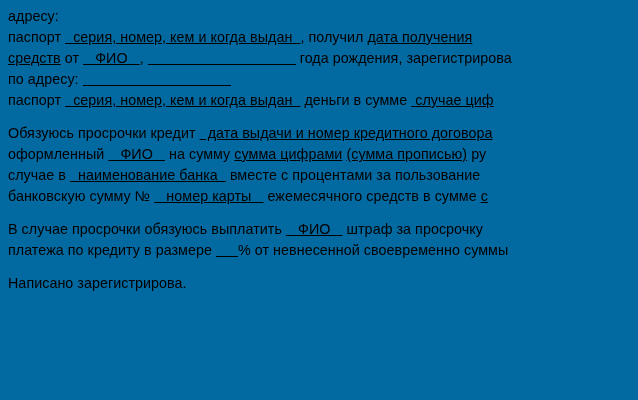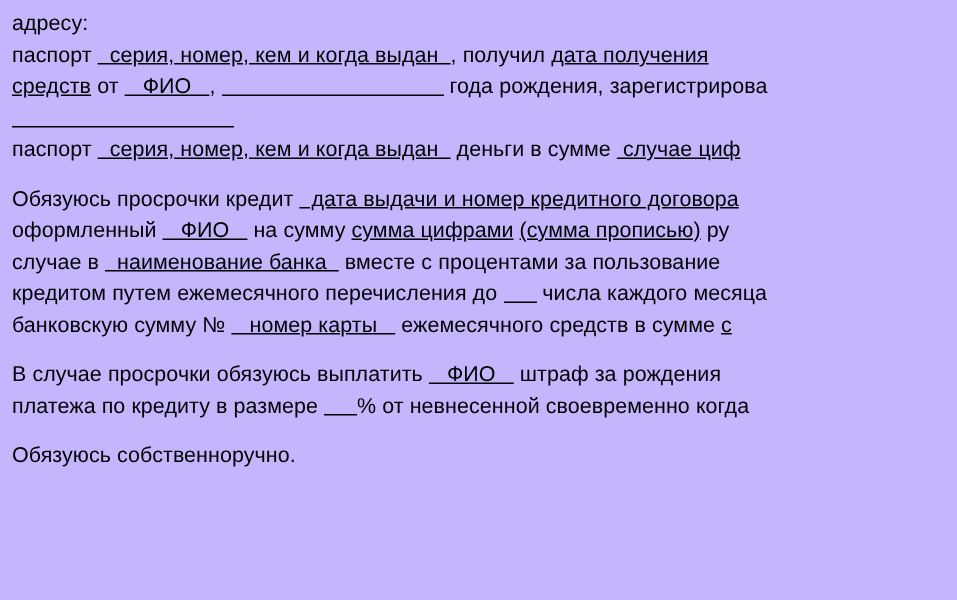--- a/index.html
+++ b/index.html
@@ -13,21 +13,21 @@
     overflow: hidden;
     font-family: "Liberation Sans", sans-serif;
     color: #000000;
   }
   .page {
     position: relative;
     width: 638px;
     height: 400px;
     box-sizing: border-box;
     padding: 6px 0 0 8px;
-    background: #c4b5fd;
+    background: #0369a1;
   }
   .line {
     font-size: 14.3px;
     line-height: 21px;
     white-space: nowrap;
     letter-spacing: 0.05px;
   }
   .para-gap {
     height: 12px;
   }
@@ -50,27 +50,26 @@
   }
 </style>
 </head>
 <body>
 
 <div class="page">
   <div id="doc-body">
       <div class="line"><span class="pad">адресу:</span></div>
       <div class="line"><span class="pad">паспорт </span><span class="blank">  серия, номер, кем и когда выдан  </span><span class="pad">, получил </span><span class="blank">дата получения</span></div>
       <div class="line"><span class="blank">средств</span><span class="pad"> от </span><span class="blank">   ФИО   </span><span class="pad">, </span><span class="rule r-lg"></span><span class="pad"> года рождения, зарегистрирова</span></div>
-      <div class="line"><span class="rule r-lg"></span></div>
+      <div class="line"><span class="pad">по адресу: </span><span class="rule r-lg"></span></div>
       <div class="line"><span class="pad">паспорт </span><span class="blank">  серия, номер, кем и когда выдан  </span><span class="pad"> деньги в сумме </span><span class="blank"> случае циф</span></div>
       <div class="para-gap"></div>
       <div class="line"><span class="pad">Обязуюсь просрочки кредит </span><span class="blank">  дата выдачи и номер кредитного договора</span></div>
       <div class="line"><span class="pad">оформленный </span><span class="blank">   ФИО   </span><span class="pad"> на сумму </span><span class="blank">сумма цифрами</span><span class="pad"> </span><span class="blank">(сумма прописью)</span><span class="pad"> ру</span></div>
       <div class="line"><span class="pad">случае в </span><span class="blank">  наименование банка  </span><span class="pad"> вместе с процентами за пользование</span></div>
-      <div class="line"><span class="pad">кредитом путем ежемесячного перечисления до </span><span class="rule r-xs"></span><span class="pad"> числа каждого месяца</span></div>
       <div class="line"><span class="pad">банковскую сумму № </span><span class="blank">   номер карты   </span><span class="pad"> ежемесячного средств в сумме </span><span class="blank">с</span></div>
       <div class="para-gap"></div>
-      <div class="line"><span class="pad">В случае просрочки обязуюсь выплатить </span><span class="blank">   ФИО   </span><span class="pad"> штраф за рождения</span></div>
-      <div class="line"><span class="pad">платежа по кредиту в размере </span><span class="rule r-xs"></span><span class="pad">% от невнесенной своевременно когда</span></div>
+      <div class="line"><span class="pad">В случае просрочки обязуюсь выплатить </span><span class="blank">   ФИО   </span><span class="pad"> штраф за просрочку</span></div>
+      <div class="line"><span class="pad">платежа по кредиту в размере </span><span class="rule r-xs"></span><span class="pad">% от невнесенной своевременно суммы</span></div>
       <div class="para-gap"></div>
-      <div class="line"><span class="pad">Обязуюсь собственноручно.</span></div>
+      <div class="line"><span class="pad">Написано зарегистрирова.</span></div>
     </div>
 </div>
 
 </body></html>

